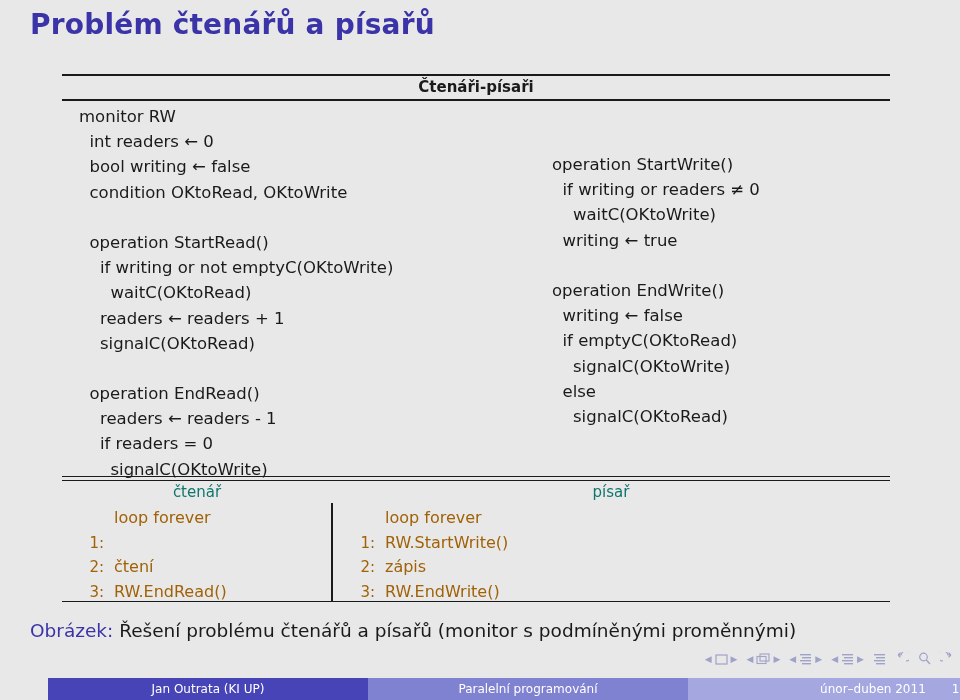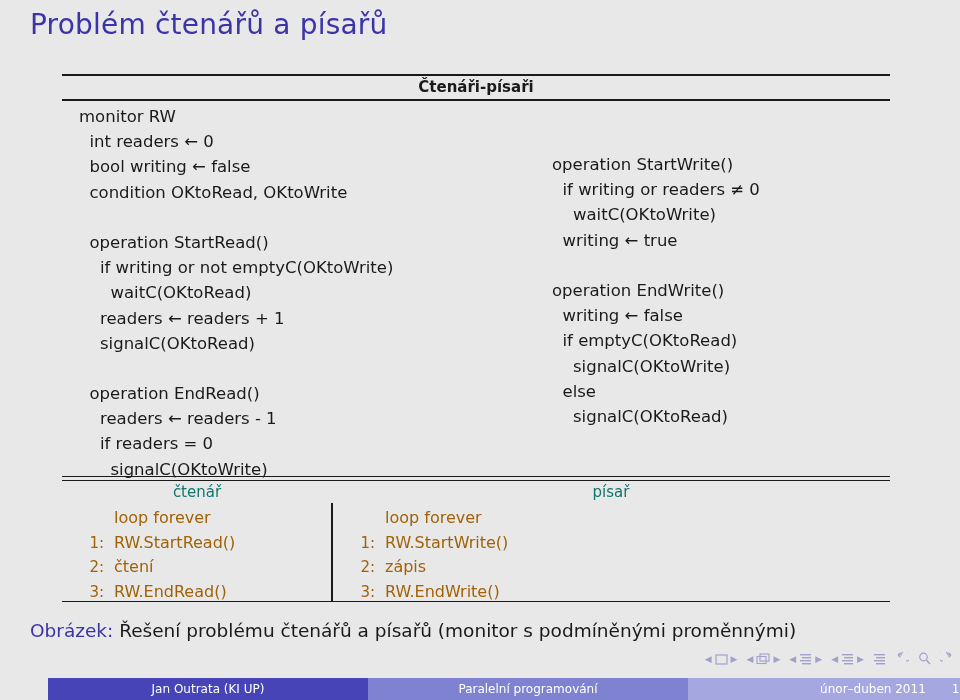--- a/index.html
+++ b/index.html
@@ -14,21 +14,21 @@
     overflow: hidden;
     position: relative;
   }
 
   
   #slide-title {
     position: absolute;
     left: 30px;
     top: 8px;
     font-size: 28px;
-    font-weight: normal;
+    font-weight: bold;
     color: #3b34a8;
     letter-spacing: 0.2px;
     white-space: nowrap;
   }
 
   
   #figure {
     position: absolute;
     left: 62px;
     top: 74px;
@@ -199,21 +199,20 @@
 
   <div id="vdivider"></div>
 
   <div class="proc-body" id="proc-body-reader">
       <div class="proc-row nolabel">
         <span class="proc-num">0:</span>
         <span class="proc-code">loop forever</span>
       </div>
       <div class="proc-row">
         <span class="proc-num">1:</span>
-        <span class="proc-code">RW.StartRead()</span>
       </div>
       <div class="proc-row">
         <span class="proc-num">2:</span>
         <span class="proc-code">čtení</span>
       </div>
       <div class="proc-row">
         <span class="proc-num">3:</span>
         <span class="proc-code">RW.EndRead()</span>
       </div>
     </div>

